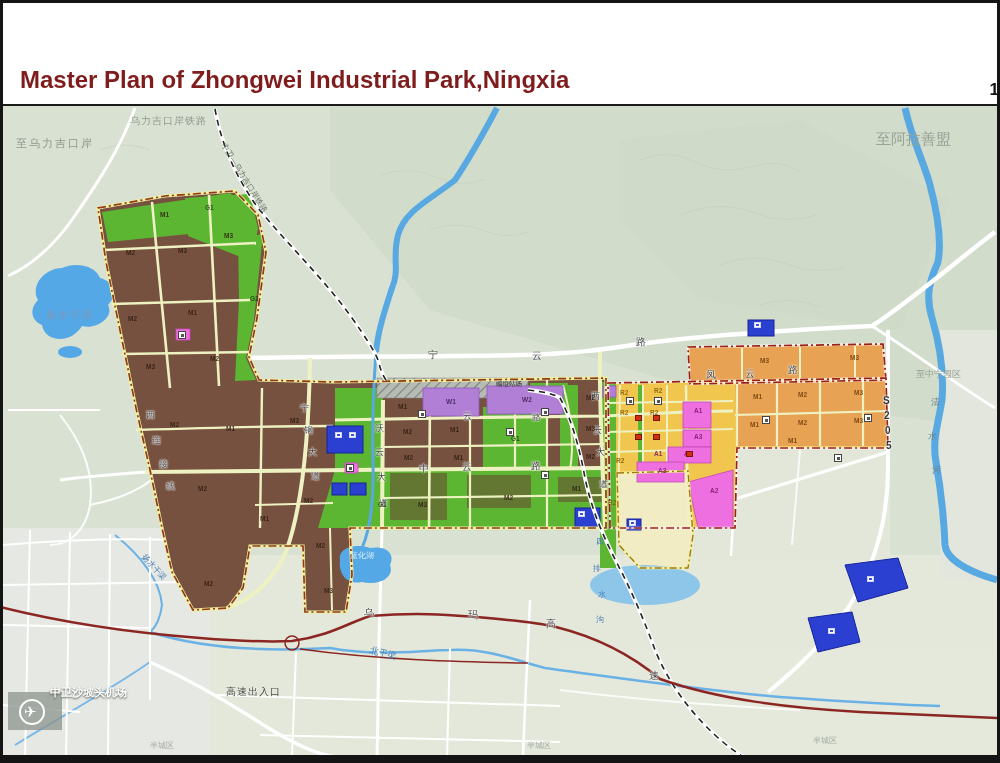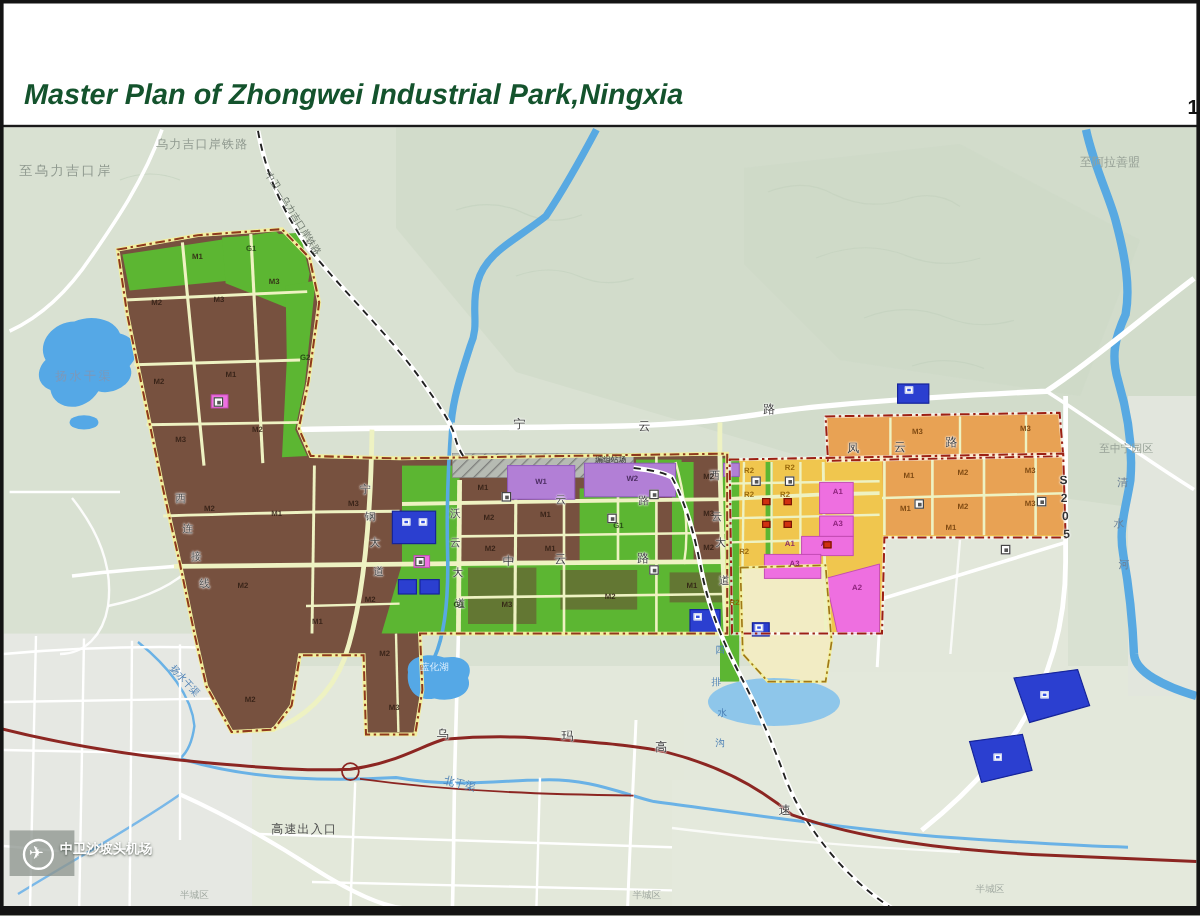--- a/index.html
+++ b/index.html
@@ -5,22 +5,22 @@
   html,body{margin:0;padding:0;background:#777;}
   #page{position:relative;width:1000px;height:763px;background:#dce3d5;overflow:hidden;
         font-family:"Liberation Sans","DejaVu Sans",sans-serif;}
   #frame{position:absolute;inset:0;border:3px solid #141414;border-bottom:8px solid #141414;
          pointer-events:none;z-index:60;}
   
   #header{position:absolute;left:0;top:0;width:1000px;height:106px;background:#fff;
           border-bottom:2px solid #1a1a1a;z-index:40;box-sizing:border-box;}
   #title{position:absolute;left:12px;top:2px;font-size:45px;font-weight:800;color:#0c0c0c;
          letter-spacing:0px;white-space:nowrap;}
-  #subtitle{position:absolute;left:20px;top:66px;font-size:24px;font-weight:700;color:#14532d;
-            white-space:nowrap;font-style:italic;}
+  #subtitle{position:absolute;left:20px;top:66px;font-size:24px;font-weight:700;color:#7f1d1d;
+            white-space:nowrap;}
   #pagenum{position:absolute;right:1px;top:80px;font-size:17px;font-weight:700;color:#111;}
   
   #map{position:absolute;left:0;top:106px;width:1000px;height:649px;z-index:5;}
   #label-layer{position:absolute;left:0;top:0;width:1000px;height:763px;z-index:25;pointer-events:none;}
   .mlabel{position:absolute;line-height:1;white-space:nowrap;transform-origin:0 0;
           font-family:"Liberation Sans","DejaVu Sans",sans-serif;}
   .mlabel.road{text-shadow:0 0 2px #fff,0 0 2px #fff,0 0 1px #fff;}
   .mlabel.parcel{font-weight:700;opacity:.85;}
   .mlabel.airport{text-shadow:0 1px 2px rgba(40,50,40,.8);font-weight:700;}
   .micon{position:absolute;z-index:30;box-sizing:border-box;}
@@ -241,21 +241,21 @@
     <g>
       <rect x="8" y="692" width="54" height="38" fill="#8e968f" opacity="0.78"></rect>
       <circle cx="32" cy="712" r="12" fill="none" stroke="#ffffff" stroke-width="2"></circle>
     </g>
   </svg>
 
   <div id="label-layer">
       <span class="mlabel" style="left: 16px; top: 138px; font-size: 11px; color: rgb(143, 153, 143); letter-spacing: 2px;">至乌力吉口岸</span>
       <span class="mlabel" style="left: 130px; top: 116px; font-size: 10px; color: rgb(143, 153, 143); letter-spacing: 1px;">乌力吉口岸铁路</span>
       <span class="mlabel" style="left: 226px; top: 142px; font-size: 8px; color: rgb(106, 116, 106); transform: rotate(58deg);">中卫—乌力吉口岸铁路</span>
-      <span class="mlabel" style="left: 900px; top: 131px; font-size: 10px; color: rgb(151, 161, 151);">至阿拉善盟</span>
+      <span class="mlabel" style="left: 876px; top: 131px; font-size: 15px; color: rgb(151, 161, 151);">至阿拉善盟</span>
       <span class="mlabel" style="left: 916px; top: 370px; font-size: 9px; color: rgb(151, 161, 151);">至中宁园区</span>
       <span class="mlabel" style="left: 150px; top: 742px; font-size: 8px; color: rgb(163, 171, 163);">半城区</span>
       <span class="mlabel" style="left: 527px; top: 742px; font-size: 8px; color: rgb(163, 171, 163);">半城区</span>
       <span class="mlabel" style="left: 813px; top: 737px; font-size: 8px; color: rgb(163, 171, 163);">半城区</span>
       <span class="mlabel" style="left: 46px; top: 310px; font-size: 10px; color: rgb(125, 152, 184); letter-spacing: 2px;">扬水干渠</span>
       <span class="mlabel" style="left: 350px; top: 552px; font-size: 8px; color: rgb(220, 238, 252);">蓝化湖</span>
       <span class="mlabel" style="left: 371px; top: 646px; font-size: 9px; color: rgb(74, 127, 181); transform: rotate(14deg);">北干渠</span>
       <span class="mlabel" style="left: 146px; top: 553px; font-size: 8px; color: rgb(74, 127, 181); transform: rotate(48deg);">扬水干渠</span>
       <span class="mlabel" style="left: 596px; top: 538px; font-size: 8px; color: rgb(74, 127, 181);">四</span>
       <span class="mlabel" style="left: 593px; top: 565px; font-size: 8px; color: rgb(74, 127, 181);">排</span>
@@ -294,21 +294,21 @@
       <span class="mlabel road" style="left: 883px; top: 396px; font-size: 10px; color: rgb(51, 51, 51); font-weight: 700;">S</span>
       <span class="mlabel road" style="left: 884px; top: 411px; font-size: 10px; color: rgb(51, 51, 51); font-weight: 700;">2</span>
       <span class="mlabel road" style="left: 885px; top: 426px; font-size: 10px; color: rgb(51, 51, 51); font-weight: 700;">0</span>
       <span class="mlabel road" style="left: 886px; top: 441px; font-size: 10px; color: rgb(51, 51, 51); font-weight: 700;">5</span>
       <span class="mlabel road" style="left: 364px; top: 608px; font-size: 10px; color: rgb(58, 58, 58);">乌</span>
       <span class="mlabel road" style="left: 468px; top: 610px; font-size: 10px; color: rgb(58, 58, 58);">玛</span>
       <span class="mlabel road" style="left: 546px; top: 619px; font-size: 10px; color: rgb(58, 58, 58);">高</span>
       <span class="mlabel road" style="left: 649px; top: 671px; font-size: 10px; color: rgb(58, 58, 58);">速</span>
       <span class="mlabel" style="left: 226px; top: 687px; font-size: 10px; color: rgb(78, 78, 78); letter-spacing: 1px;">高速出入口</span>
       <span class="mlabel" style="left: 496px; top: 381px; font-size: 6.5px; color: rgb(51, 51, 51);">编组站场</span>
-      <span class="mlabel airport" style="left: 50px; top: 703px; font-size: 11px; color: rgb(255, 255, 255);">中卫沙坡头机场</span>
+      <span class="mlabel airport" style="left: 50px; top: 687px; font-size: 11px; color: rgb(255, 255, 255);">中卫沙坡头机场</span>
       <span class="mlabel" style="left: 24px; top: 704px; font-size: 15px; color: rgb(255, 255, 255);">✈</span>
       <span class="mlabel parcel" style="left: 160px; top: 212px; font-size: 6.5px; color: rgb(46, 28, 18);">M1</span>
       <span class="mlabel parcel" style="left: 205px; top: 205px; font-size: 6.5px; color: rgb(30, 60, 16);">G1</span>
       <span class="mlabel parcel" style="left: 126px; top: 250px; font-size: 6.5px; color: rgb(46, 28, 18);">M2</span>
       <span class="mlabel parcel" style="left: 178px; top: 248px; font-size: 6.5px; color: rgb(46, 28, 18);">M3</span>
       <span class="mlabel parcel" style="left: 224px; top: 233px; font-size: 6.5px; color: rgb(46, 28, 18);">M3</span>
       <span class="mlabel parcel" style="left: 128px; top: 316px; font-size: 6.5px; color: rgb(46, 28, 18);">M2</span>
       <span class="mlabel parcel" style="left: 188px; top: 310px; font-size: 6.5px; color: rgb(46, 28, 18);">M1</span>
       <span class="mlabel parcel" style="left: 146px; top: 364px; font-size: 6.5px; color: rgb(46, 28, 18);">M3</span>
       <span class="mlabel parcel" style="left: 210px; top: 356px; font-size: 6.5px; color: rgb(46, 28, 18);">M2</span>

